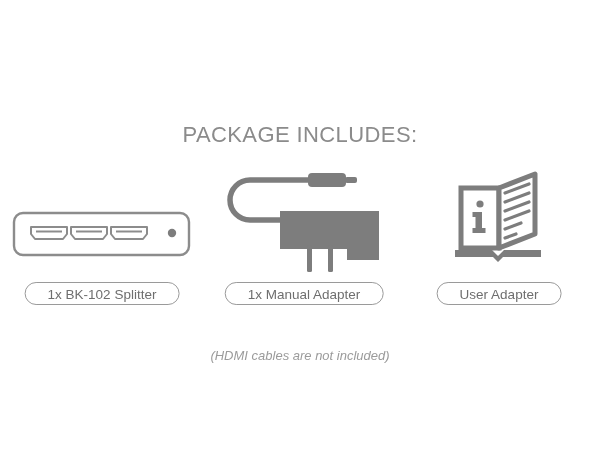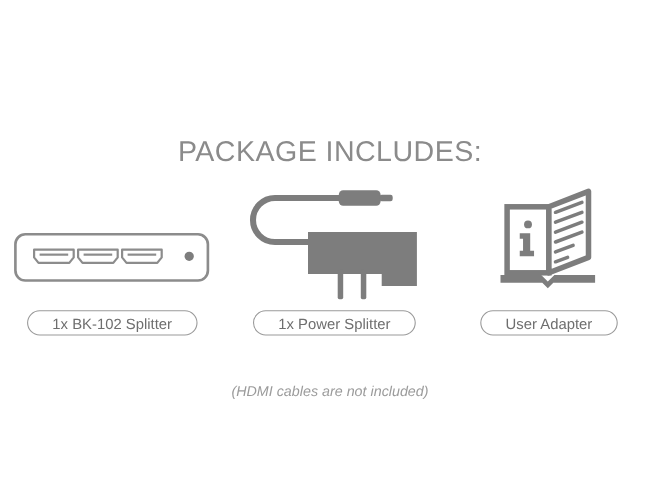--- a/index.html
+++ b/index.html
@@ -24,21 +24,21 @@
     background: #ffffff;
   }
 
   
   .title {
     position: absolute;
     left: 0;
     top: 122px;
     width: 600px;
     text-align: center;
-    font-size: 26px;
+    font-size: 22px;
     letter-spacing: 0.4px;
     color: #8b8b8b;
     font-weight: 400;
     white-space: nowrap;
   }
 
   
   .col {
     position: absolute;
     top: 165px;
@@ -134,21 +134,21 @@
         <rect x="99" y="8" width="38" height="14" rx="4" ry="4" fill="#7d7d7d"></rect>
 
         <rect x="136" y="12" width="12" height="6" rx="2" ry="2" fill="#7d7d7d"></rect>
 
         <path d="M71 46 h99 v49 h-32 v-11 h-67 z" fill="#7d7d7d"></path>
 
         <rect x="98" y="80" width="5" height="27" rx="1.5" fill="#7d7d7d"></rect>
         <rect x="119" y="80" width="5" height="27" rx="1.5" fill="#7d7d7d"></rect>
       </svg>
     </div>
-    <div class="pill">1x Power Splitter</div>
+    <div class="pill">1x Manual Adapter</div>
   </div>
 
   <div class="col col-3">
     <div class="art">
       <svg width="190" height="105" viewBox="0 0 190 105">
 
         <rect x="57" y="23" width="38" height="60" fill="#ffffff" stroke="#7d7d7d" stroke-width="5"></rect>
 
         <circle cx="76" cy="39" r="3.6" fill="#7d7d7d"></circle>
 

